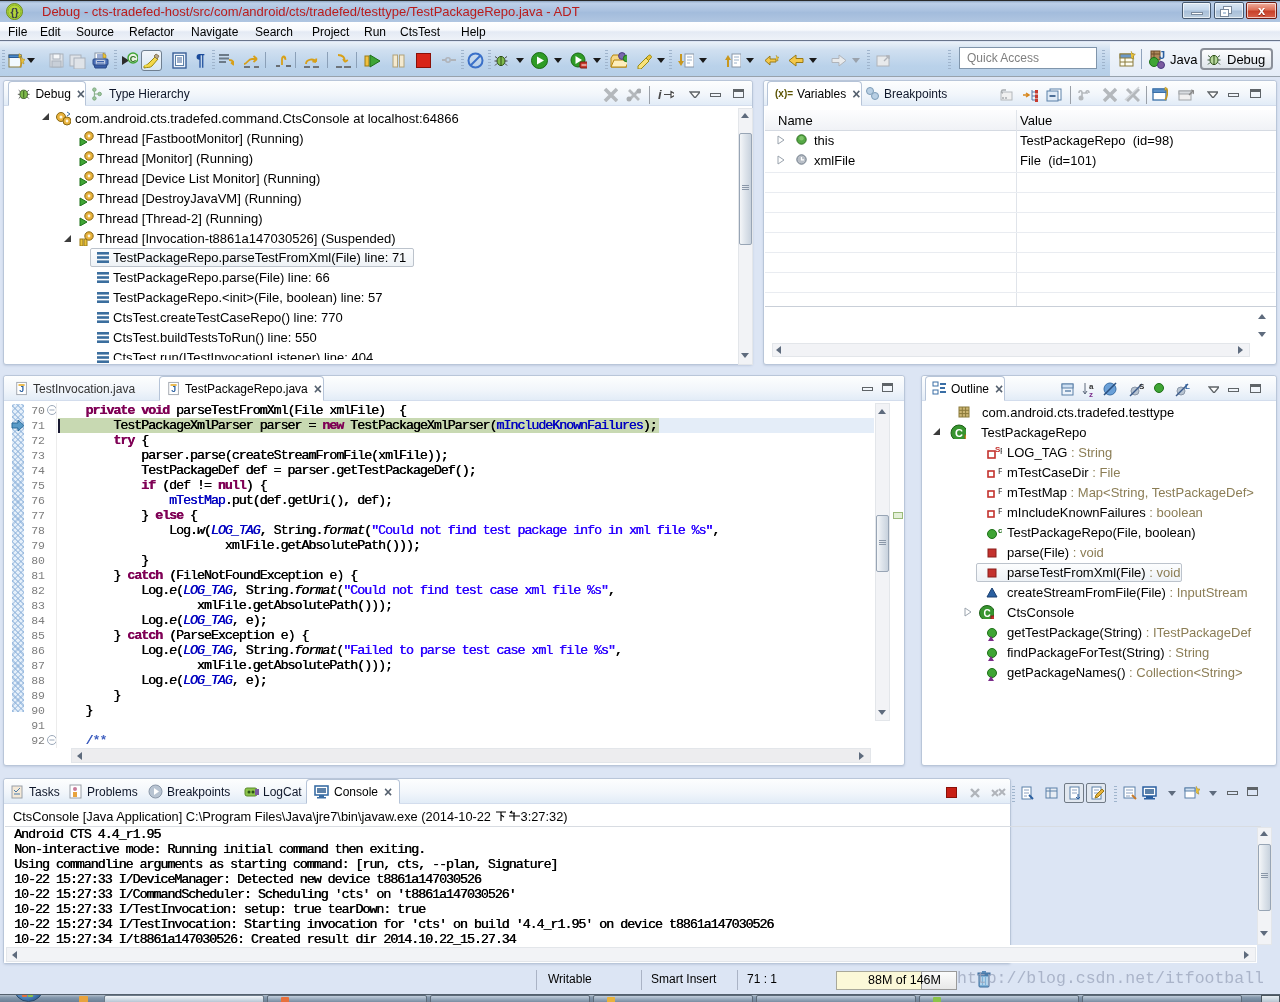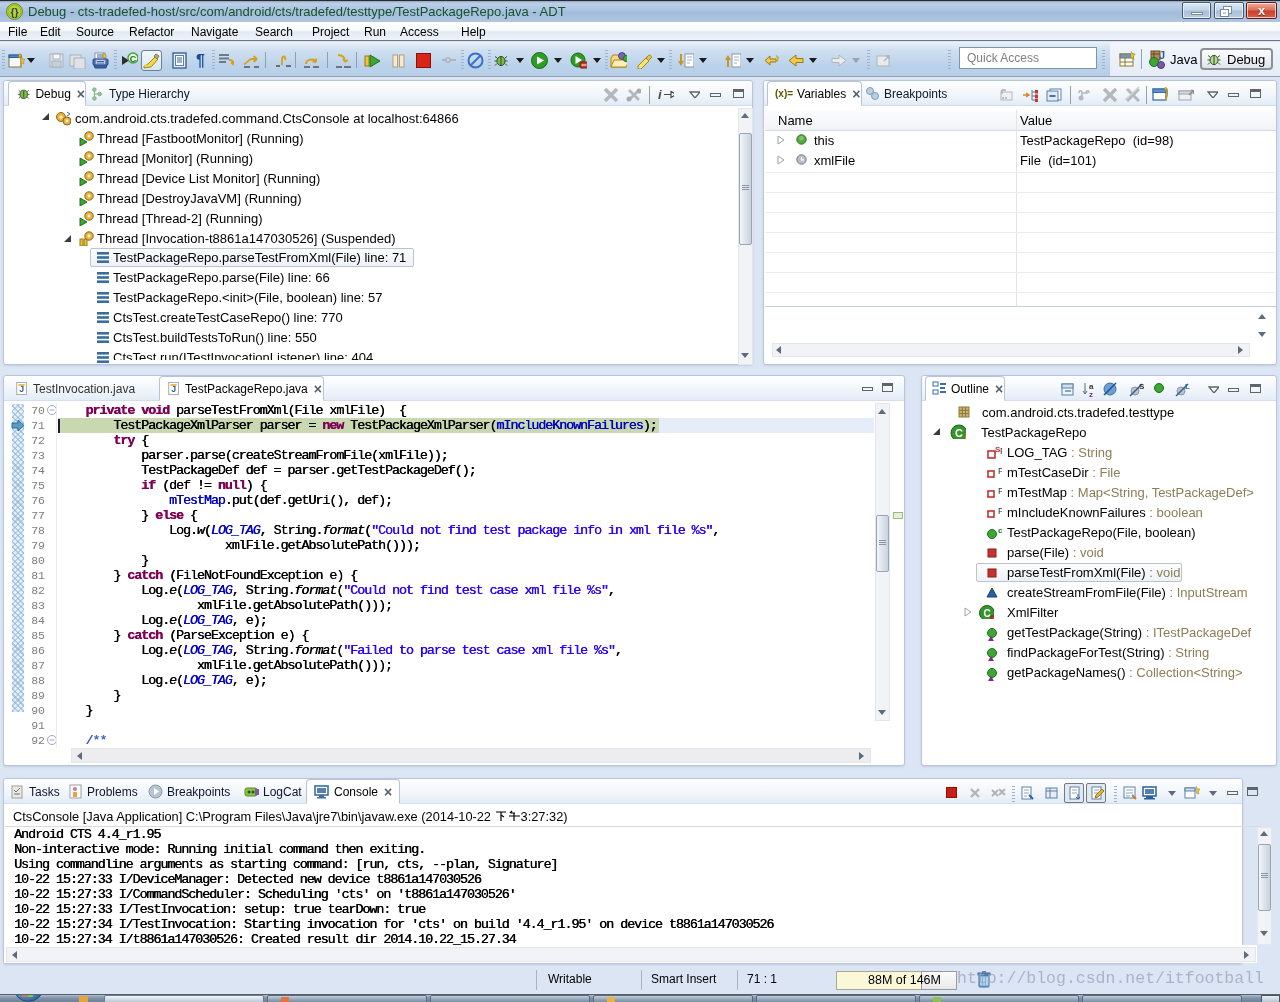--- a/index.html
+++ b/index.html
@@ -1,19 +1,19 @@
 <!DOCTYPE html>
 <html><head><meta charset="utf-8">
 <style>
 *{margin:0;padding:0;box-sizing:border-box}
 html,body{width:1280px;height:1002px;overflow:hidden}
 body{font-family:"Liberation Sans",sans-serif;font-size:12px;position:relative;background:#dce5f4}
 .abs{position:absolute}
 #titlebar{left:0;top:0;width:1280px;height:22px;background:linear-gradient(180deg,#8da4c0 0%,#bdd0e9 10%,#abc2e0 45%,#a3bcdc 55%,#b0c6e1 100%);border-top:1px solid #2a2a2a}
-#title-text{left:28px;top:4px;color:#14532d;font-size:13px}
+#title-text{left:42px;top:4px;color:#b91c1c;font-size:13px}
 .winbtn{top:2px;height:17px;border-radius:2px;border:1px solid #45586f}
 .winbtn .g{position:absolute;inset:0;border:1px solid rgba(255,255,255,.65);border-radius:1px}
 #menubar{left:0;top:22px;width:1280px;height:19px;background:linear-gradient(180deg,#ffffff 0%,#f7f9fc 45%,#e4eaf4 55%,#eef2f8 100%);border-bottom:1px solid #68748b}
 .menu{position:absolute;top:25px;color:#000;font-size:12px}
 #toolbar{left:0;top:42px;width:1280px;height:35px;background:linear-gradient(180deg,#eaf1f8 0%,#cfdff0 25%,#bad2ea 70%,#b6cfe8 100%);border-bottom:1px solid #98a2ac}
 .tsep{position:absolute;top:8px;height:20px;width:3px;background:repeating-linear-gradient(180deg,#9fb4cc 0 1px,transparent 1px 3px)}
 .tbtn{position:absolute;top:10px;width:17px;height:17px}
 .tdrop{position:absolute;top:16px;width:0;height:0;border-left:4px solid transparent;border-right:4px solid transparent;border-top:5px solid #1a1a1a}
 .view{position:absolute;background:#fff;border:1px solid #b9c6d9;border-radius:3px;box-shadow:0 1px 2px rgba(120,140,170,.25)}
 .vhead{position:absolute;left:0;top:0;right:0;height:25px;background:linear-gradient(180deg,#fdfefe 0%,#f2f6fb 55%,#e2ecf7 100%);border-bottom:1px solid #d3dded;border-radius:3px 3px 0 0}
@@ -69,21 +69,21 @@
   </div>
 <div id="menubar" class="abs"></div>
 <div class="menu" style="left:8px">File</div>
 <div class="menu" style="left:40px">Edit</div>
 <div class="menu" style="left:76px">Source</div>
 <div class="menu" style="left:129px">Refactor</div>
 <div class="menu" style="left:191px">Navigate</div>
 <div class="menu" style="left:255px">Search</div>
 <div class="menu" style="left:312px">Project</div>
 <div class="menu" style="left:364px">Run</div>
-<div class="menu" style="left:400px">Access</div>
+<div class="menu" style="left:400px">CtsTest</div>
 <div class="menu" style="left:461px">Help</div>
 <div id="toolbar" class="abs"></div>
 <div id="toolbar-icons" class="abs" style="left:0;top:42px;width:1280px;height:35px">
  <div class="tsep" style="left:2px"></div>
  <svg class="tbtn" style="left:8px" width="17" height="17">
       <rect x="1" y="3" width="12" height="12" fill="#f2f9ff" stroke="#8a7a3a"></rect>
       <rect x="1" y="3" width="12" height="2.5" fill="#4a8ac8" stroke="#2a5a98"></rect>
       <path d="M12 15c2-2 2-8-1-11" fill="none" stroke="#c8971e" stroke-width="1.6"></path>
       <path d="M11 1.5l2.8 2.2-3 1.7z" fill="#e8c23c" stroke="#9a7a14" stroke-width=".4"></path>
       <path d="M13.5 4.5l1.2 2.6 2.8.3-2 1.8.5 2.8-2.5-1.4" fill="#e8c23c" stroke="#9a7a14" stroke-width=".4"></path>
@@ -724,39 +724,39 @@
  <div class="row" style="left:85px;top:207px">createStreamFromFile(File)<span class="olv"> : InputStream</span></div>
  <svg class="ic" style="left:42px;top:231px" width="10" height="12">
       <polygon points="1,1 7,5 1,9" fill="#fff" stroke="#9aa3ad"></polygon>
     </svg>
  <svg class="ic" style="left:56px;top:227px" width="22" height="20">
       <circle cx="9" cy="10" r="7.5" fill="#37952f" stroke="#1e6018"></circle>
       <text x="9" y="14" font-size="10" font-weight="bold" text-anchor="middle" fill="#fff">C</text>
       <text x="17" y="8" font-size="8" font-weight="bold" fill="#c4322e">S</text>
       <rect x="13" y="13" width="6" height="6" fill="#c4322e" stroke="#8a1e1a"></rect>
     </svg>
- <div class="row" style="left:85px;top:227px">XmlFilter</div>
+ <div class="row" style="left:85px;top:227px">CtsConsole</div>
  <svg class="ic" style="left:64px;top:249px" width="20" height="16">
       <circle cx="6" cy="8" r="4.5" fill="#3fa535" stroke="#1e7018"></circle>
       <polygon points="2,16 8,16 5,11" fill="#7b2d8b"></polygon>
     </svg>
  <div class="row" style="left:85px;top:247px">getTestPackage(String)<span class="olv"> : ITestPackageDef</span></div>
  <svg class="ic" style="left:64px;top:269px" width="20" height="16">
       <circle cx="6" cy="8" r="4.5" fill="#3fa535" stroke="#1e7018"></circle>
       <polygon points="2,16 8,16 5,11" fill="#7b2d8b"></polygon>
     </svg>
  <div class="row" style="left:85px;top:267px">findPackageForTest(String)<span class="olv"> : String</span></div>
  <svg class="ic" style="left:64px;top:289px" width="20" height="16">
       <circle cx="6" cy="8" r="4.5" fill="#3fa535" stroke="#1e7018"></circle>
       <polygon points="2,16 8,16 5,11" fill="#7b2d8b"></polygon>
     </svg>
  <div class="row" style="left:85px;top:287px">getPackageNames()<span class="olv"> : Collection&lt;String&gt;</span></div>
 </div>
 
-<div class="view" id="v-console" style="left:3px;top:778px;width:1240px;height:186px">
+<div class="view" id="v-console" style="left:3px;top:778px;width:1008px;height:186px">
  <div class="vhead"></div>
  <div class="tab unsel" style="left:6px;width:54px">
    <svg width="15" height="15">
         <rect x="2" y="2" width="10" height="12" fill="#f4e9d8" stroke="#9aa0a8"></rect>
         <path d="M4 6l2 2 4-4M4 10h6" stroke="#4a7aa8" fill="none"></path>
       </svg>
    <span style="margin-left:4px">Tasks</span>
     </div>
  <div class="tab unsel" style="left:64px;width:76px">
    <svg width="15" height="15">

